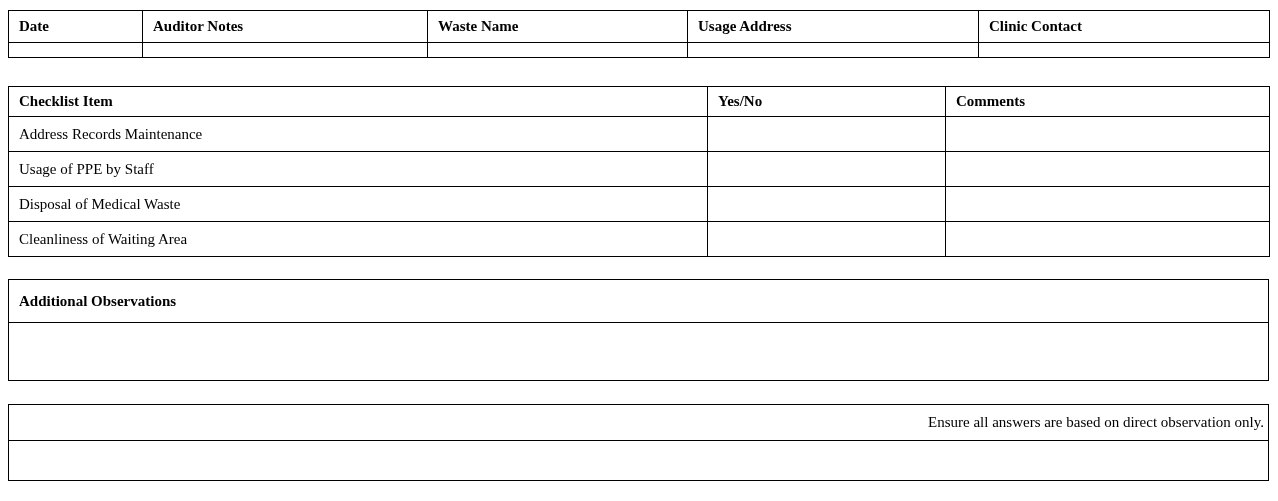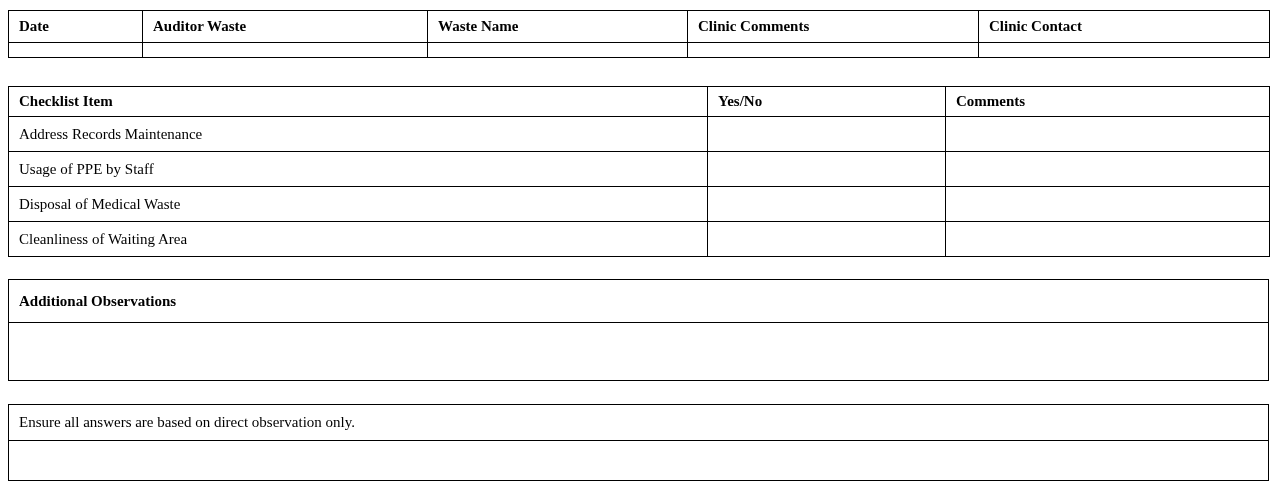--- a/index.html
+++ b/index.html
@@ -43,42 +43,42 @@
   .t2 td { height: 35px; }
 
   
   .t3 { margin-top: 22px; }
   .t3 th { height: 43px; margin-top: 20px; }
   .t3 td { height: 58px; vertical-align: top; }
 
   
   .t4 { margin-top: 23px; }
   .t4 th { height: 31px; }
-  .t4 td.note-cell { height: 36px; }
+  .t4 td.note-cell { height: 36px; text-align: right; }
   .t4 td.blank-cell { height: 40px; }
 </style>
 </head>
 <body>
 
 <div class="page">
 
   <table class="t1">
     <colgroup>
       <col style="width:134px">
         <col style="width:285px">
         <col style="width:260px">
         <col style="width:291px">
         <col style="width:291px">
     </colgroup>
     <tbody>
         <tr>
       <th>Date</th>
-      <th>Auditor Waste</th>
+      <th>Auditor Notes</th>
       <th>Waste Name</th>
-      <th>Clinic Comments</th>
+      <th>Usage Address</th>
       <th>Clinic Contact</th>
     </tr>
     <tr>
       <td></td>
       <td></td>
       <td></td>
       <td></td>
       <td></td>
     </tr>
   </tbody>

